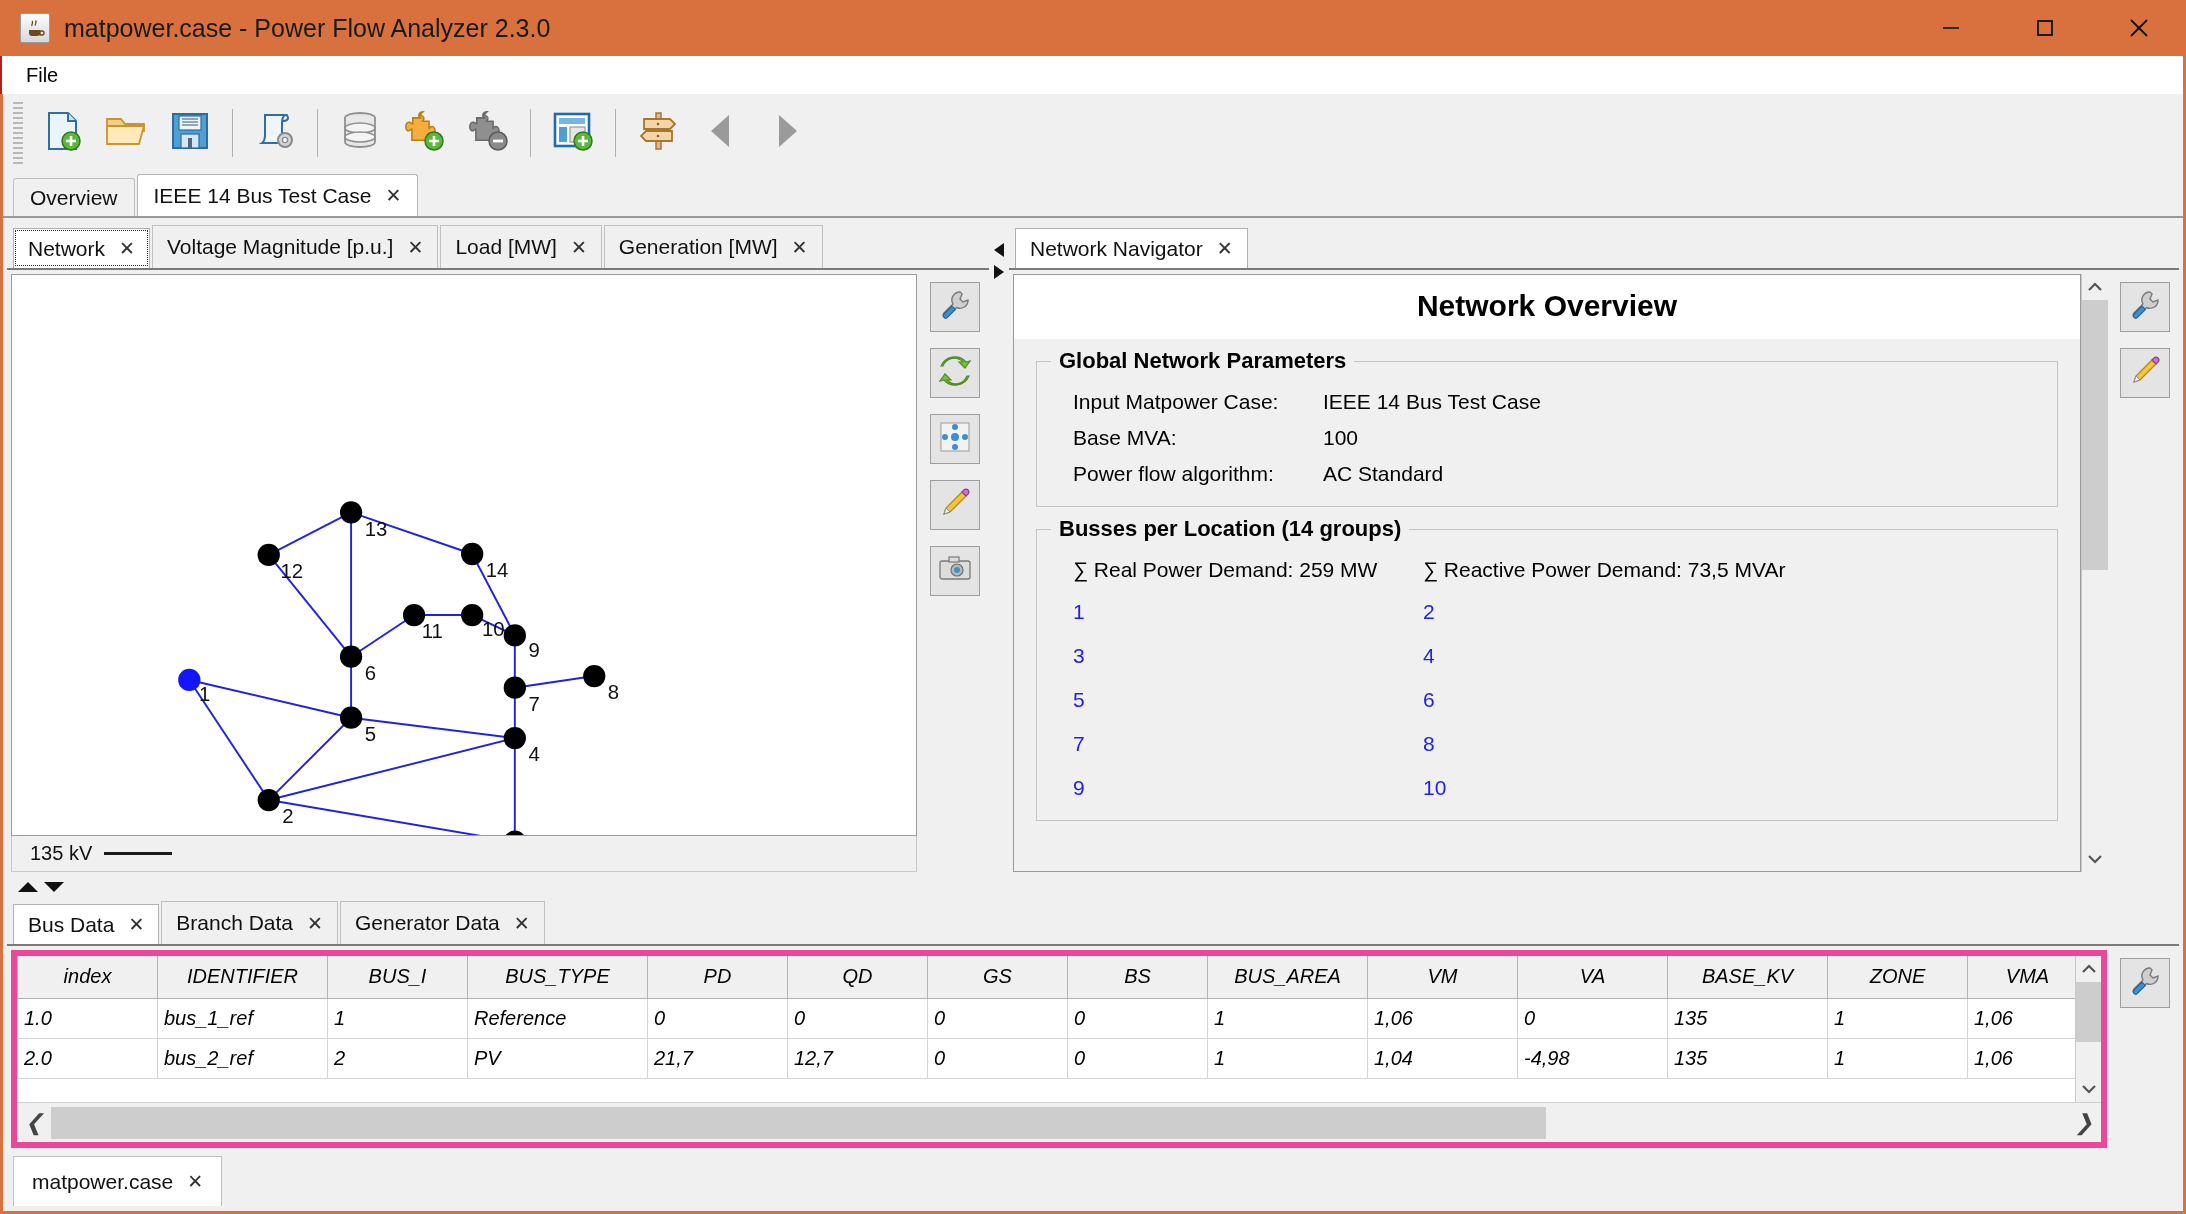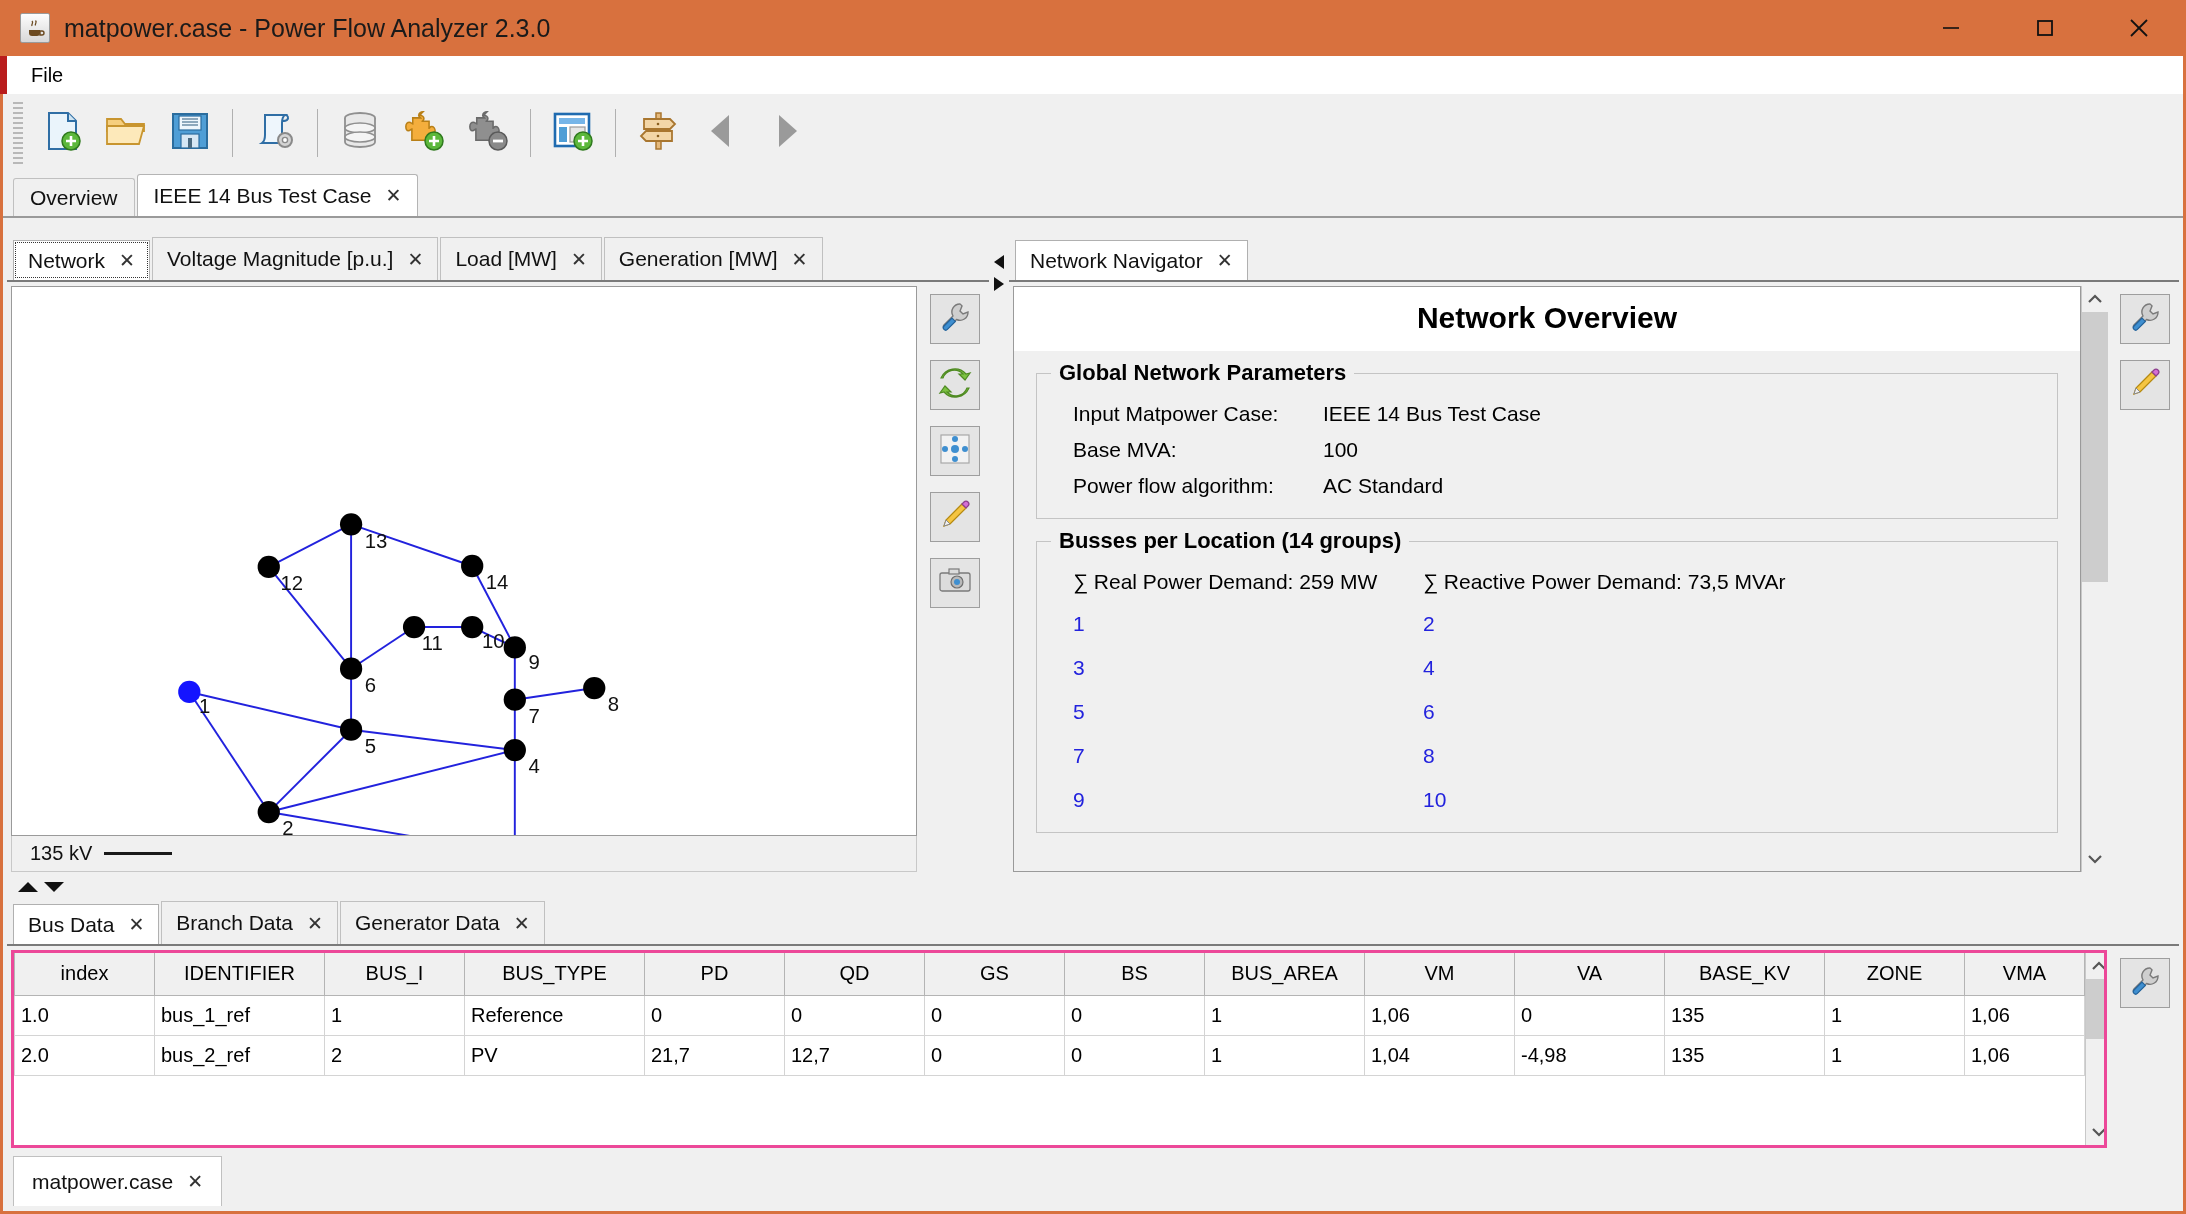--- a/index.html
+++ b/index.html
@@ -44,21 +44,21 @@
     color: #1d1d1d;
   }
   .winbtn svg { display:block; }
 
   
   .menubar {
     height: 38px; flex: 0 0 38px;
     background: #ffffff;
     display: flex; align-items: center;
     padding-left: 14px;
-    border-left: 7px solid #b91c1c;
+    border-left: 2px solid #b91c1c;
     border-right: 3px solid #d8713e;
   }
   .menu-item {
     font-size: 20px; color: #000;
     padding: 3px 10px;
   }
 
   
   .toolbar {
     height: 78px; flex: 0 0 78px;
@@ -132,21 +132,21 @@
     border-top: 2px solid #9a9a9a;
     display: flex; flex-direction: column;
     min-height: 0;
     padding: 0;
   }
 
   .split-top {
     flex: 1 1 auto;
     display: flex;
     min-height: 0;
-    padding: 20px 4px 0 4px;
+    padding: 8px 4px 0 4px;
   }
 
   
   .pane {
     display: flex; flex-direction: column;
     min-width: 0; min-height: 0;
     background: #f0f0f0;
   }
   .pane-tabstrip {
     height: 42px; flex: 0 0 42px;
@@ -340,25 +340,26 @@
     border-top: 2px solid #7a7a7a;
     min-height: 0;
   }
   .tbl-col {
     flex: 1 1 auto; min-width: 0; min-height: 0;
     padding: 4px;
     display: flex;
   }
   .tbl-inner {
     flex: 1 1 auto;
-    border: 3px solid #ec4899;
+    border: 6px solid #ec4899;
     background: #fff;
-    display: flex; flex-direction: row;
+    display: flex; flex-direction: column;
     min-width: 0; min-height: 0;
     overflow: hidden;
+    font-style: italic;
   }
   .tbl-scrollwrap { flex: 1 1 auto; display: flex; min-height: 0; }
   .tbl-viewport { flex: 1 1 auto; overflow: hidden; min-width: 0; }
   table.dt {
     border-collapse: collapse;
     table-layout: fixed;
     width: 2000px;
   }
   table.dt th {
     background: #f0f0f0;

